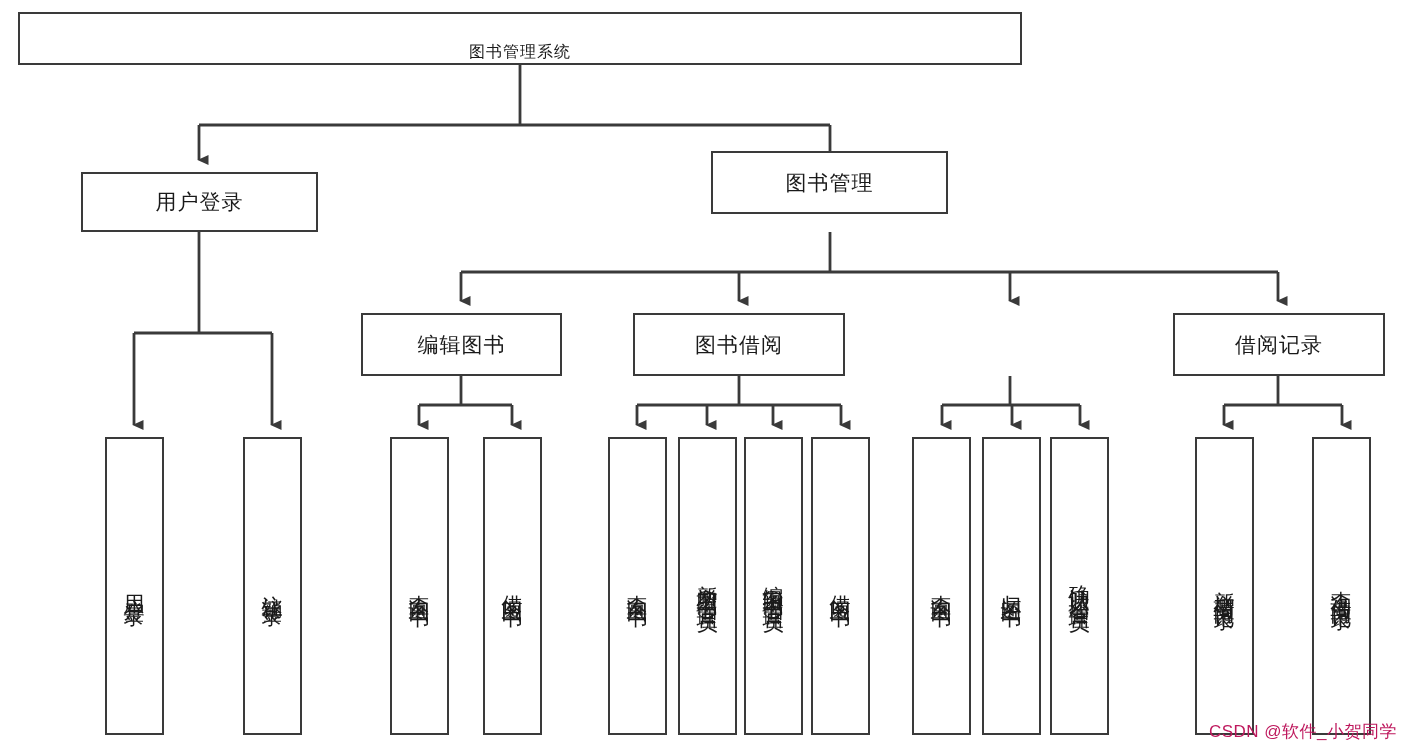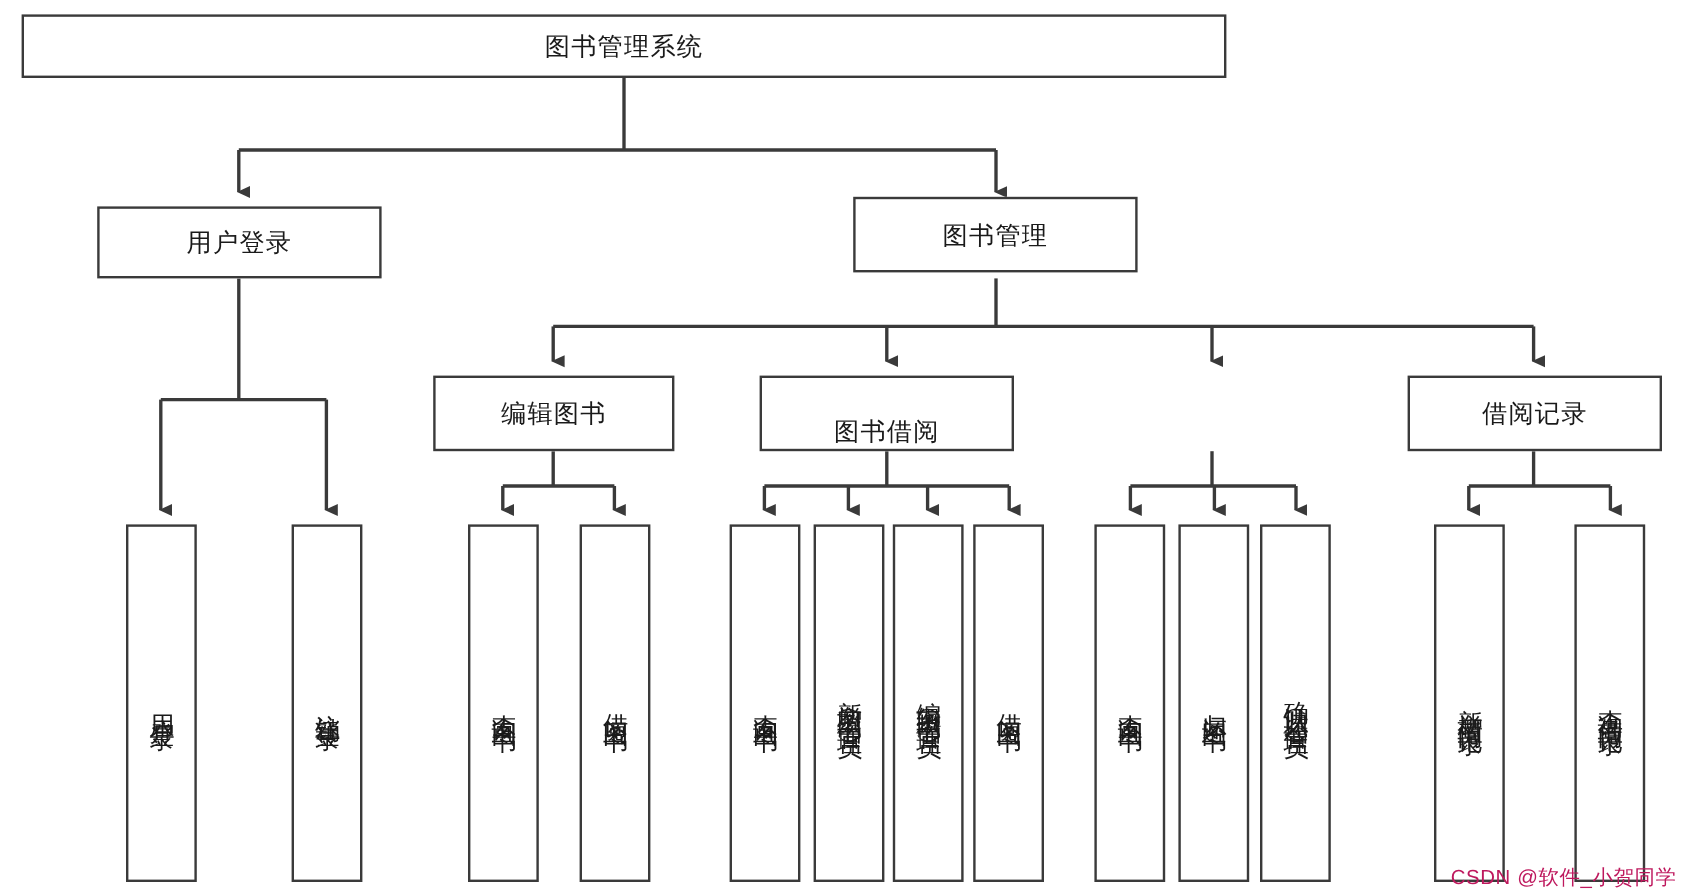--- a/index.html
+++ b/index.html
@@ -16,21 +16,21 @@
     position:absolute;
     box-sizing:border-box;
     background:#ffffff;
     border:2.5px solid #3a3a3a;
     display:flex;
     align-items:center;
     justify-content:center;
     color:#1a1a1a;
   }
   .node.h{ font-size:21px; letter-spacing:1px; }
-  .node.root{ font-size:21px; }
+  .node.root{ font-size:16px;align-items:flex-end; }
 
   .node.v{
     writing-mode:vertical-rl;
     text-orientation:upright;
     font-size:21px;
     letter-spacing:4px;
     padding-top:10px;
     align-items:flex-start;
     justify-content:center;
   }
@@ -107,28 +107,28 @@
     </g>
   </svg>
 
   <div class="node h root" style="left:18px;top:12px;width:1004px;height:53px;">
     <span>图书管理系统</span>
   </div>
 
   <div class="node h" style="left:81px;top:172px;width:237px;height:60px;">
     <span>用户登录</span>
   </div>
-  <div class="node h" style="left:711px;top:164px;width:237px;height:63px;">
+  <div class="node h" style="left:711px;top:151px;width:237px;height:63px;">
     <span>图书管理</span>
   </div>
 
   <div class="node h" style="left:361px;top:313px;width:201px;height:63px;">
     <span>编辑图书</span>
   </div>
-  <div class="node h" style="left:633px;top:313px;width:212px;height:63px;align-items:flex-end;">
+  <div class="node h" style="left:633px;top:313px;width:212px;height:63px;">
     <span>图书借阅</span>
   </div>
   <div class="node h" style="left:1173px;top:313px;width:212px;height:63px;">
     <span>借阅记录</span>
   </div>
 
   <div class="node v" style="left:105px;top:437px;width:59px;height:298px;">
     <span class="vtext">用户登录</span>
   </div>
   <div class="node v" style="left:243px;top:437px;width:59px;height:298px;">

